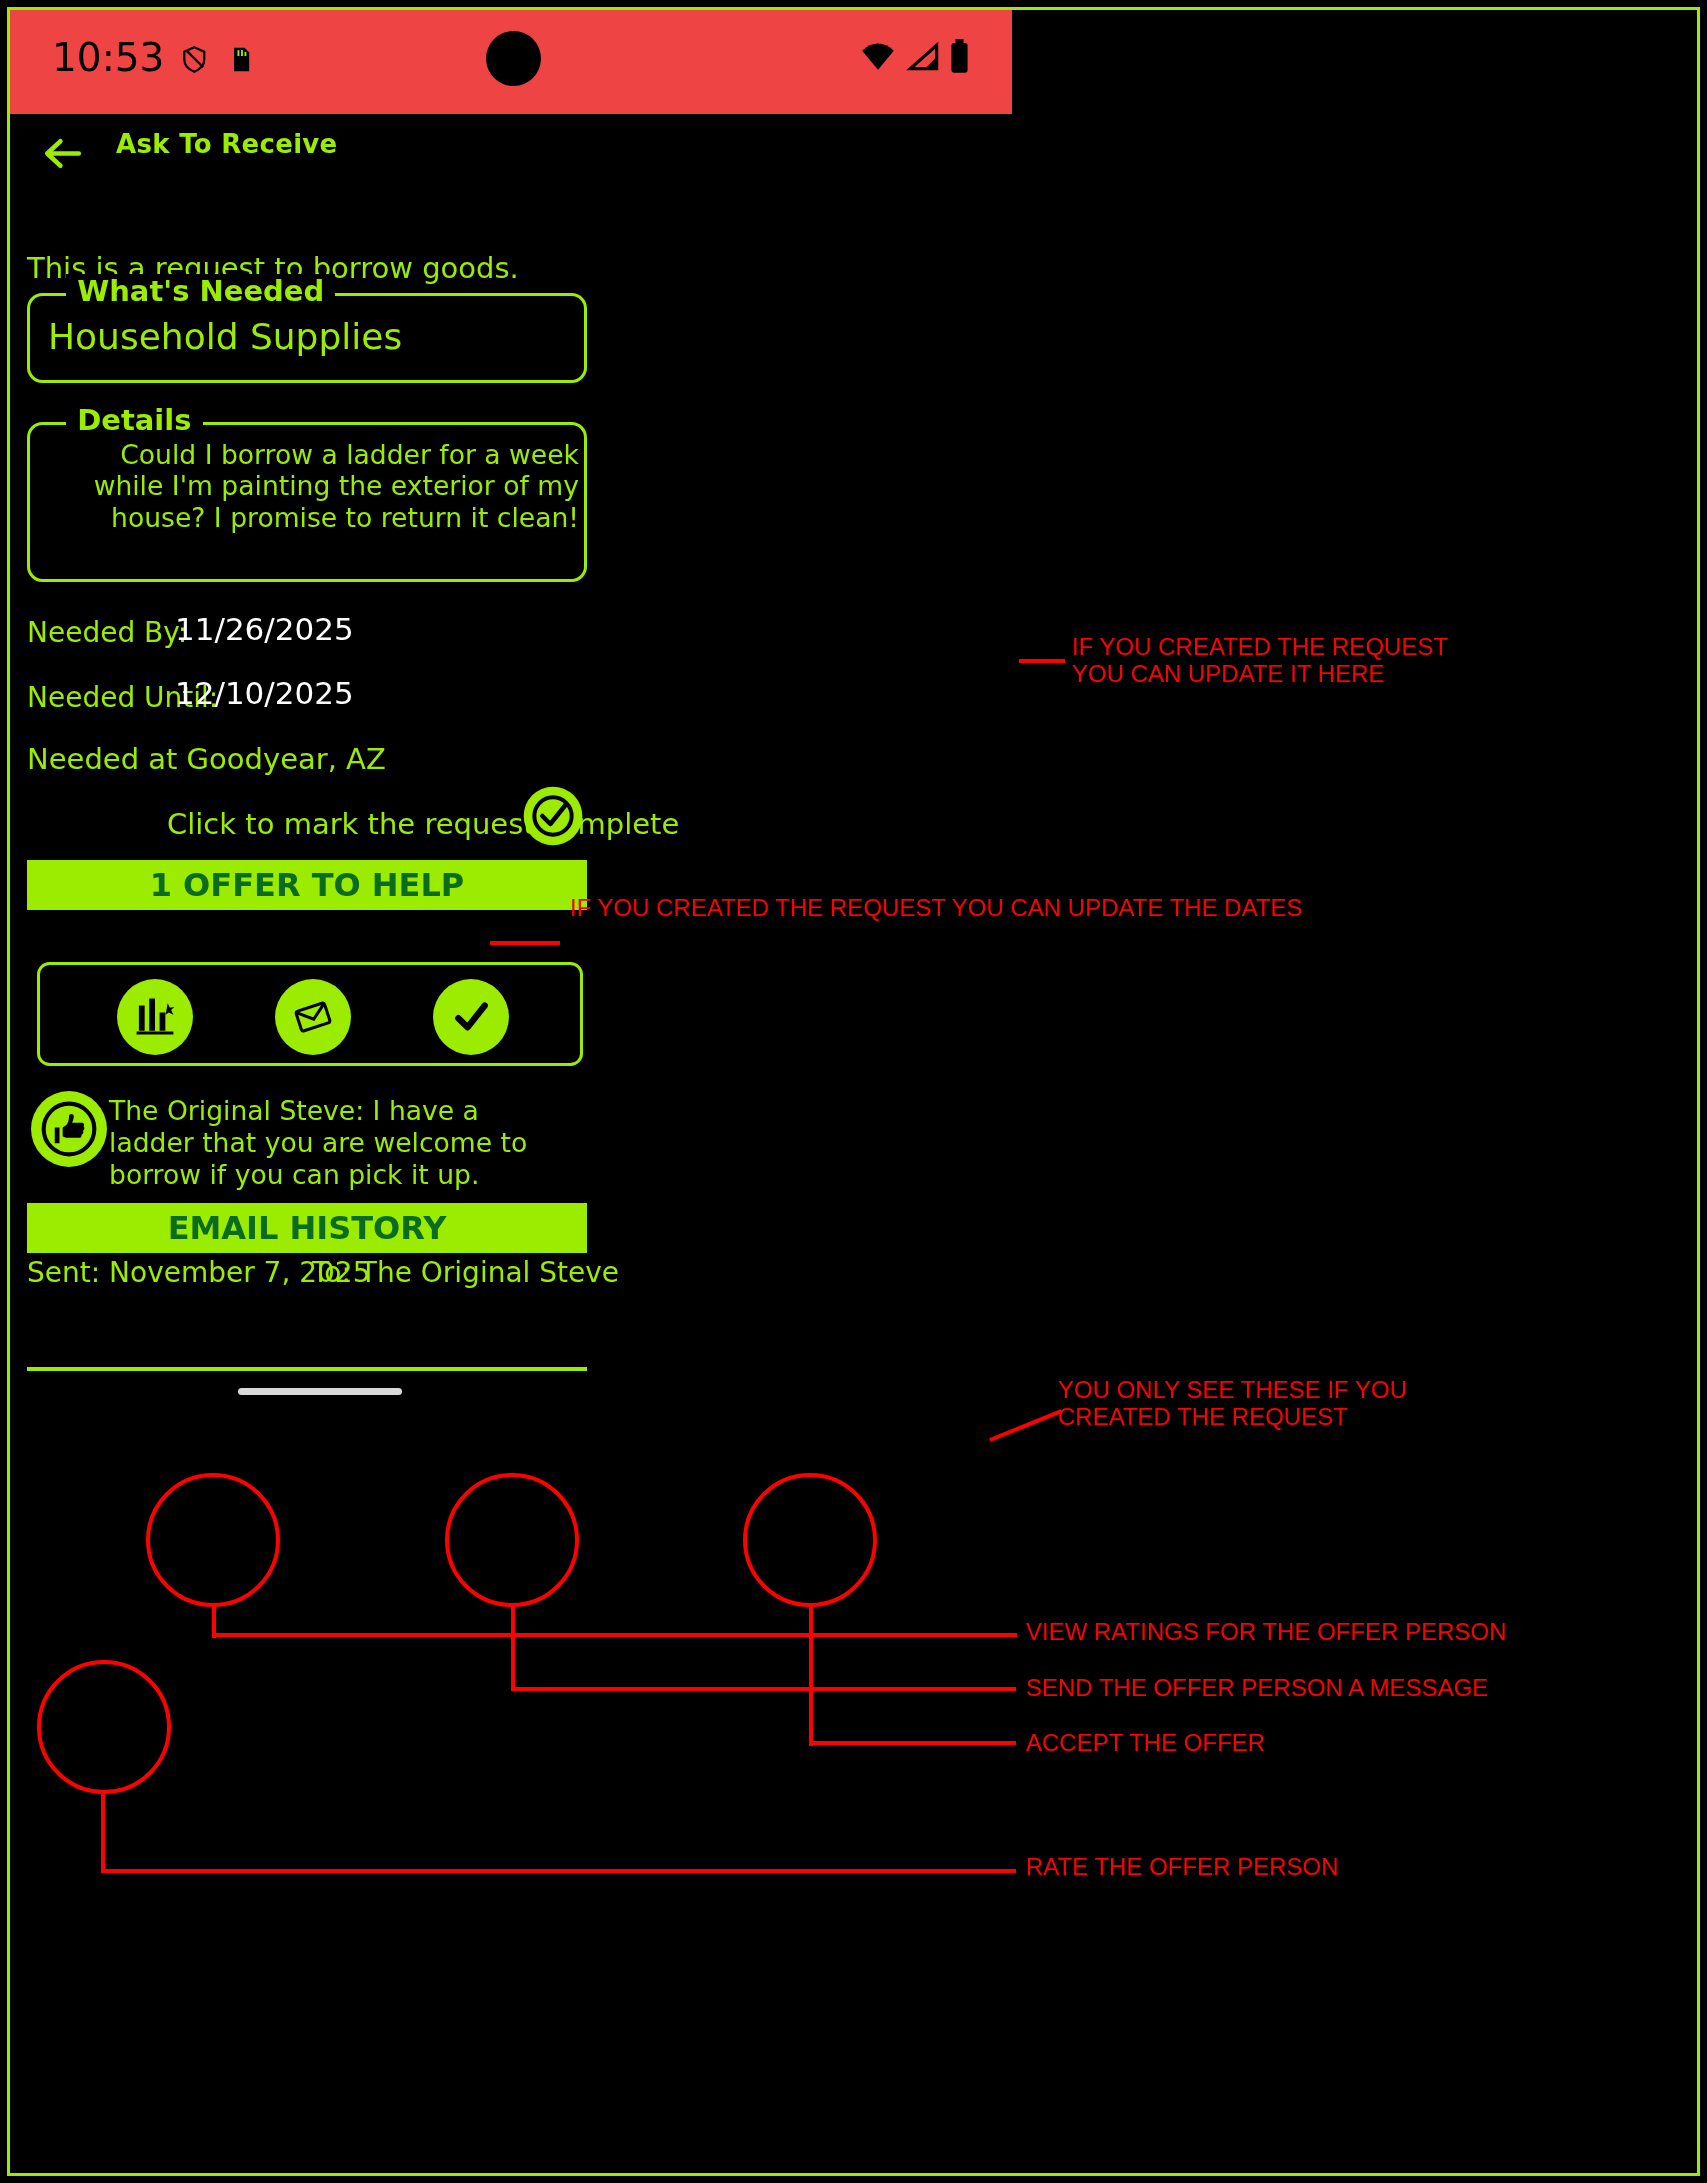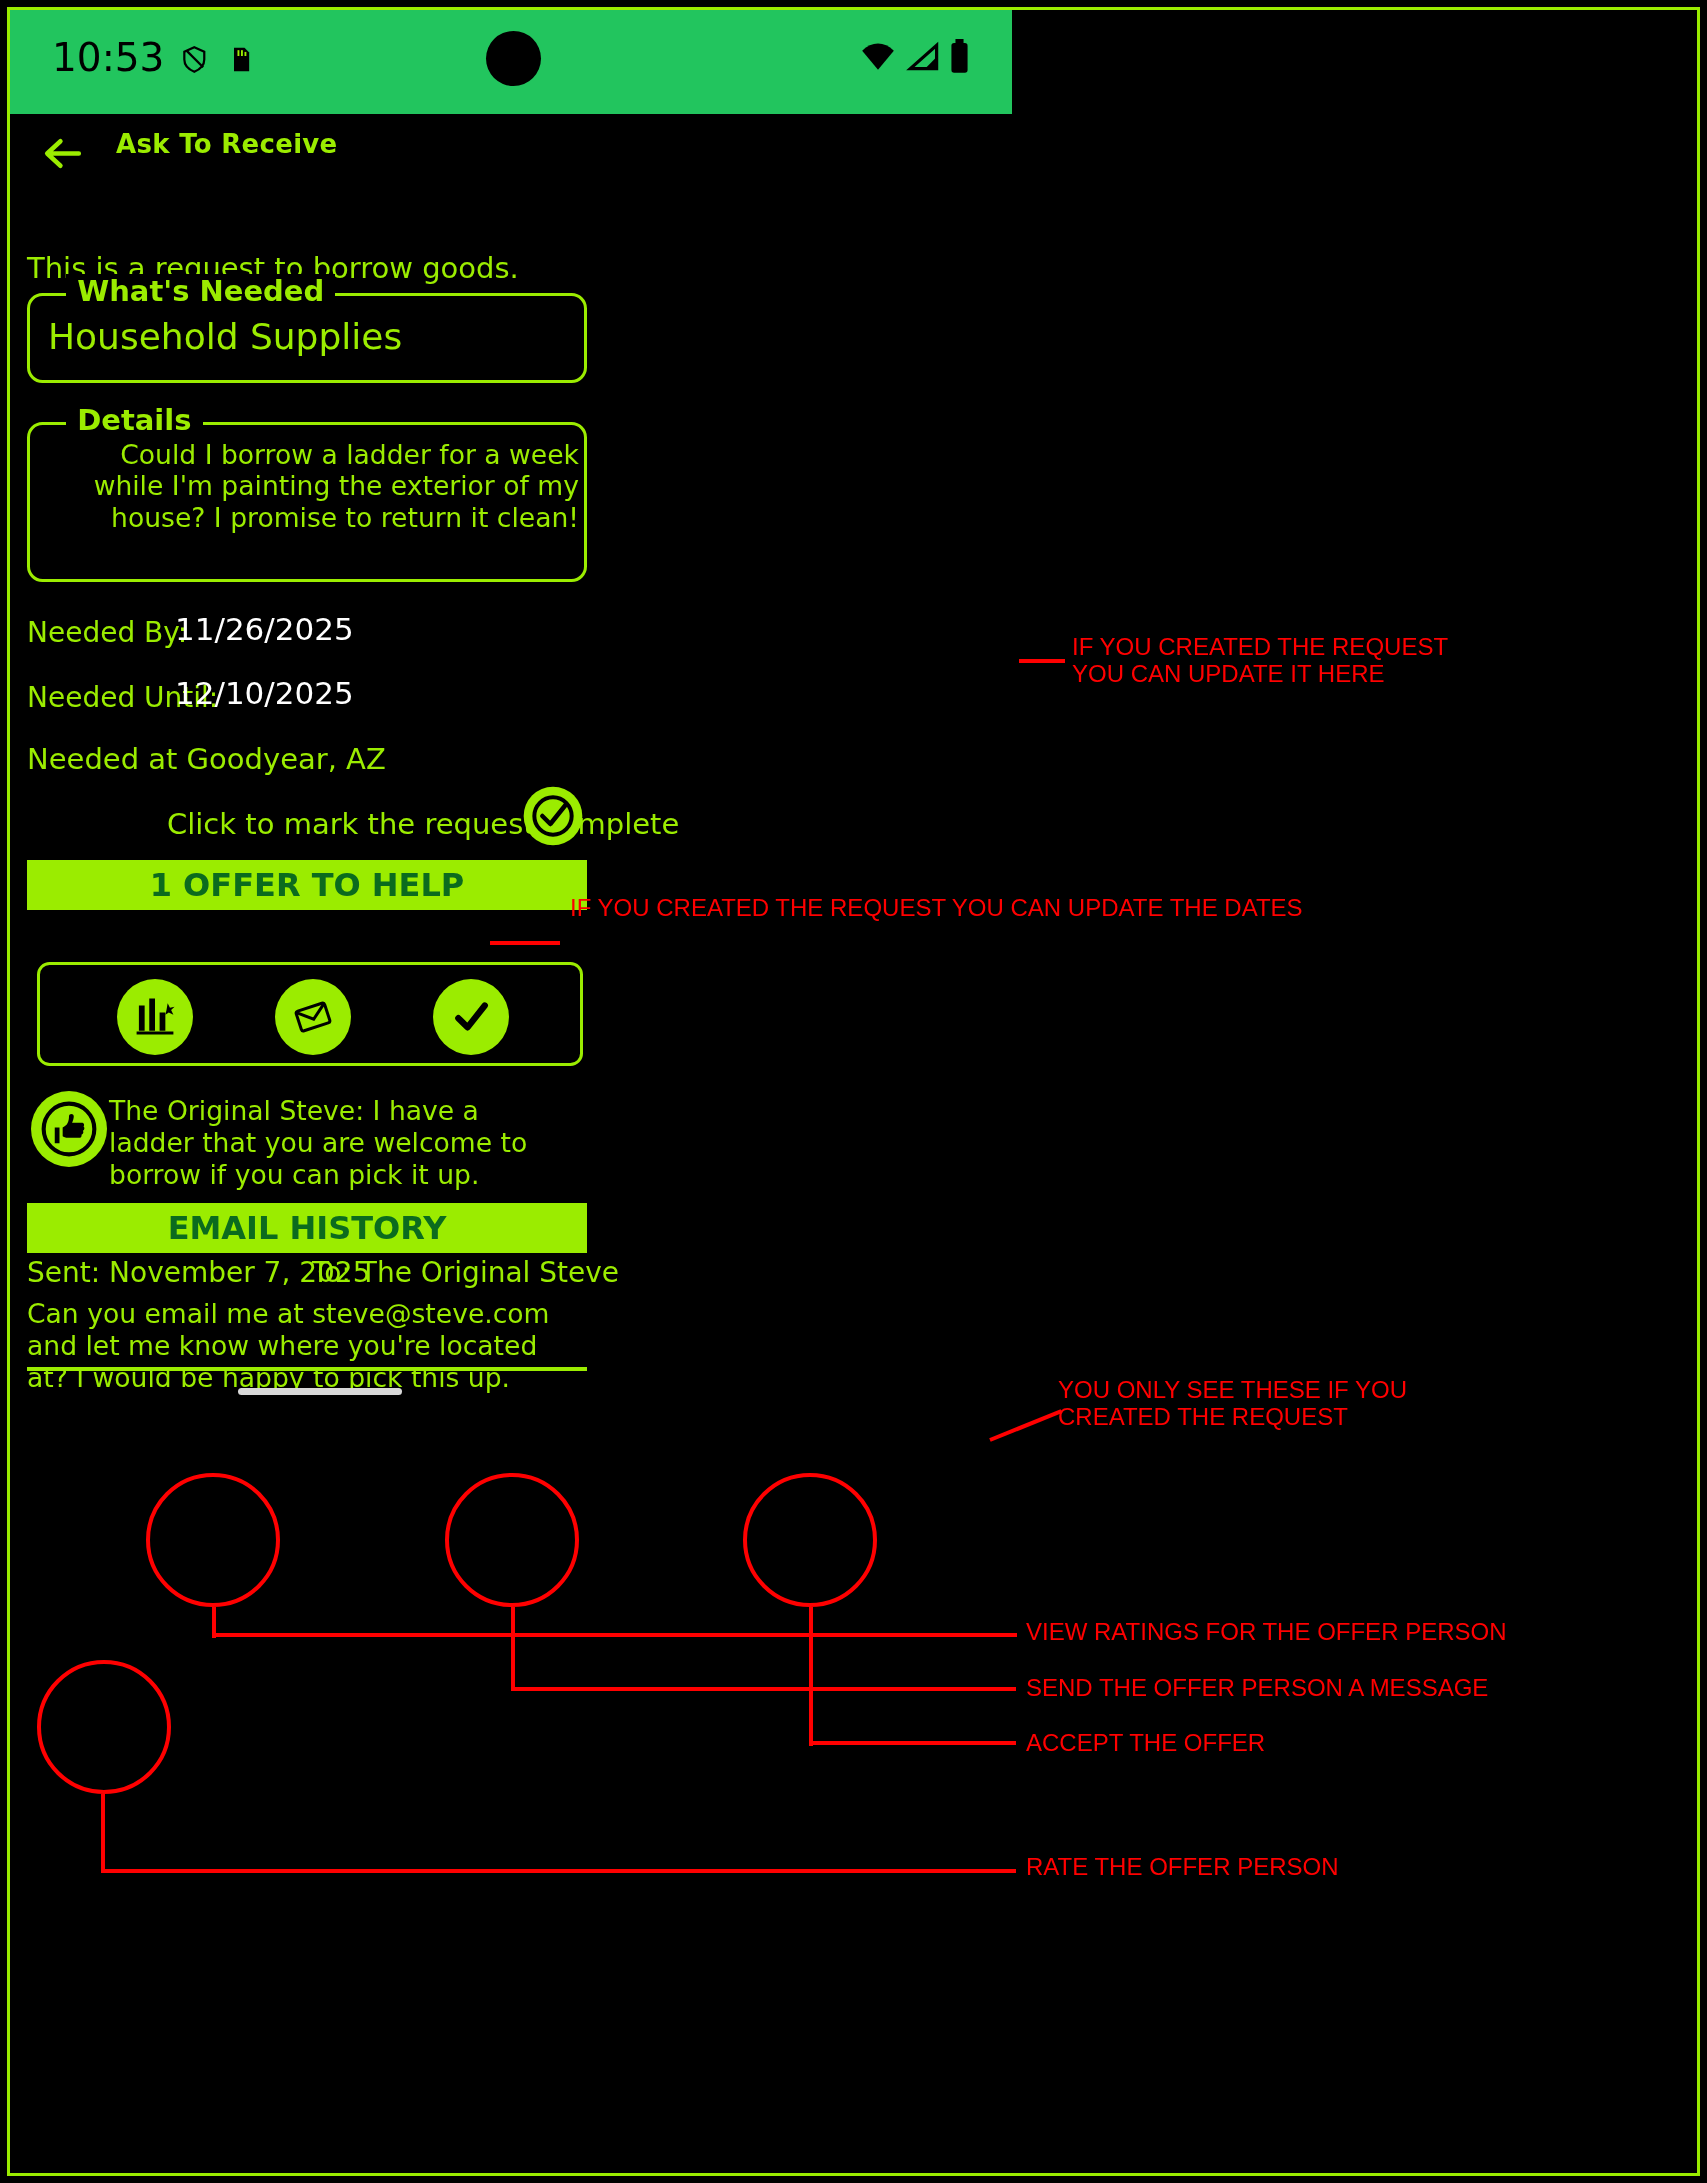--- a/index.html
+++ b/index.html
@@ -24,21 +24,21 @@
   
   .phone {
     position: absolute;
     left: 0; top: 0;
     width: 1002px; height: 2154px;
     background: #000;
   }
   .statusbar {
     position: relative;
     width: 1002px; height: 104px;
-    background: #22c55e;
+    background: #ef4444;
     color: #000;
   }
   .status-time {
     position: absolute; left: 42px; top: 25px;
     font-size: 39px; font-weight: 400; color: #000;
   }
   .status-icon-shield {
     position: absolute; left: 171px; top: 34px; width: 26.6px; height: 31px;
   }
   .status-icon-sd {
@@ -324,21 +324,20 @@
           <circle cx="24" cy="24" r="22" fill="#9bec00"></circle>
           <circle cx="24" cy="24" r="16" fill="none" stroke="#000" stroke-width="2.6"></circle>
           <path d="M18 23 h-3 v10 h3 z M20 23 c3 -1 4 -4 4 -7 c0 -2 3 -2 3 0 c0 2 -1 4 -1 4 h6 c1.4 0 2 1.4 1.2 2.4 c0.9 0.8 0.6 2.2 -0.4 2.7 c0.6 0.9 0.2 2.2 -0.9 2.5 c0.3 1 -0.4 2 -1.5 2 h-7 c-1.5 0 -3 -0.6 -3.4 -1 z" fill="#000"></path>
         </svg>
       </div>
       <div id="offer-text">The Original Steve: I have a ladder that you are welcome to borrow if you can pick it up.</div>
 
       <div class="banner" id="email-banner">EMAIL HISTORY</div>
       <div id="email-sent">Sent: November 7, 2025</div>
       <div id="email-to">To: The Original Steve</div>
-      <div id="email-body">Can you email me at steve@steve.com and let me know where you're located at? I would be happy to pick this up.</div>
 
       <div id="bottom-rule"></div>
       <div id="home-indicator"></div>
     </div>
   </div>
 
   <div class="anno-line" style="left:1009px; top:649px; width:46px; height:4.2px;"></div>
   <div class="anno" style="left:1062px; top:623px;">IF YOU CREATED THE REQUEST
 YOU CAN UPDATE IT HERE</div>
 

